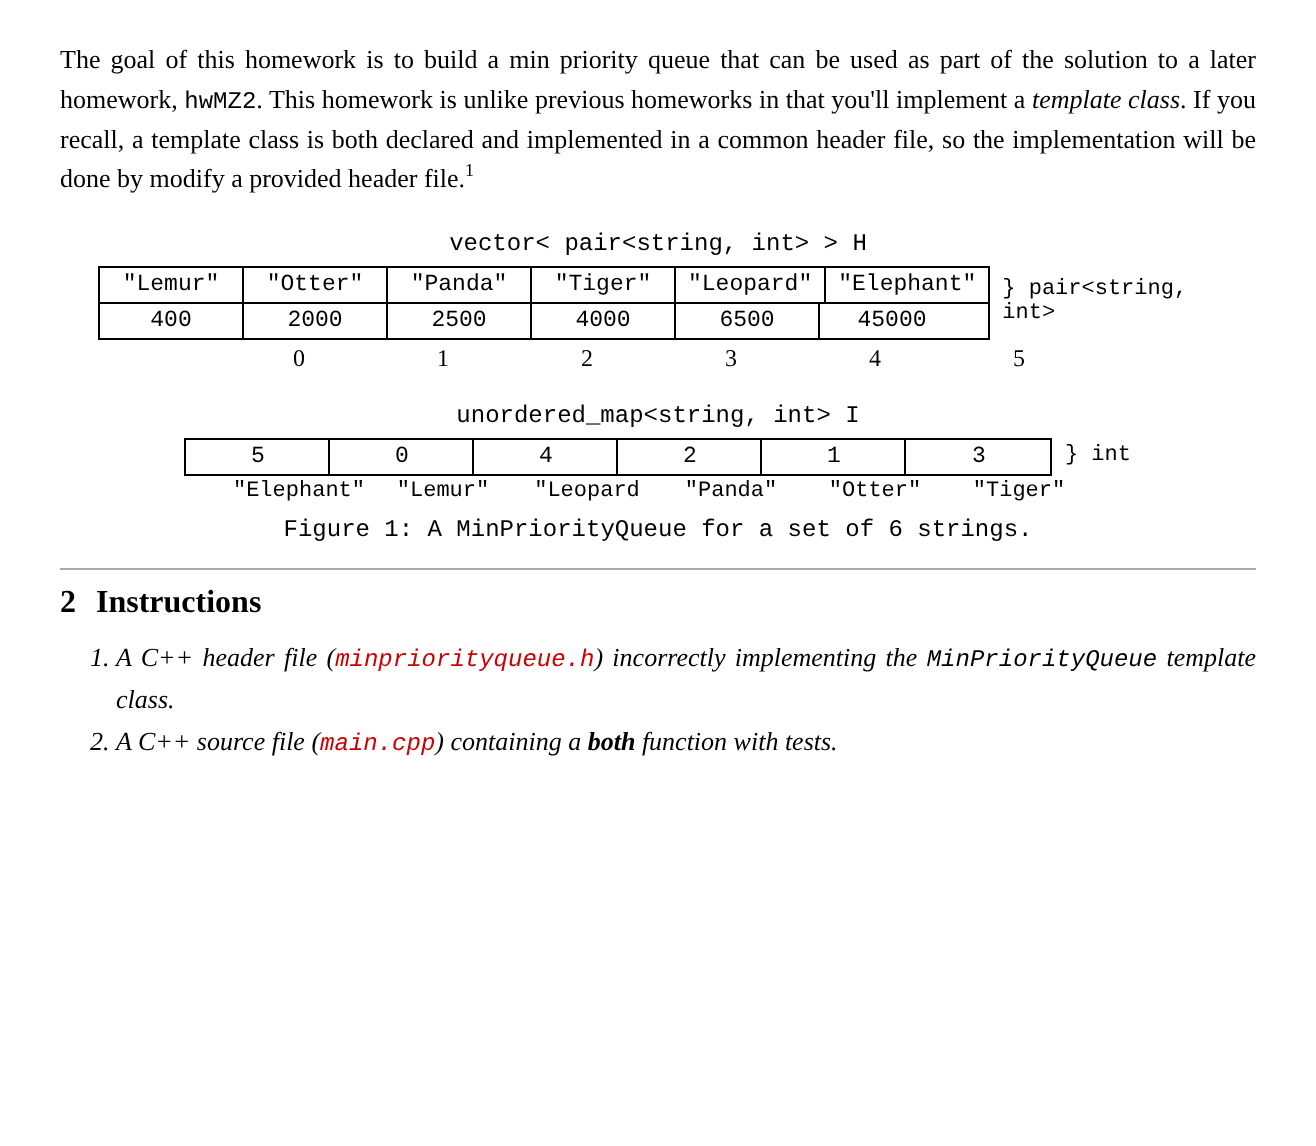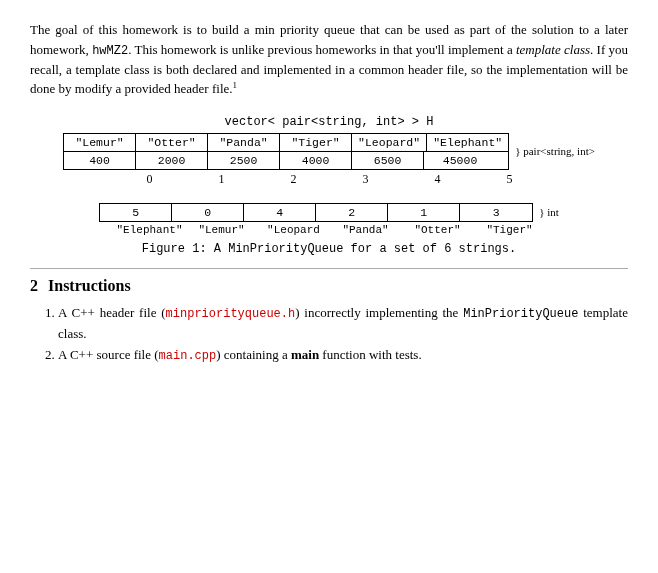--- a/index.html
+++ b/index.html
@@ -85,21 +85,21 @@
       justify-content: space-around;
       padding: 0 2px;
       font-family: "Times New Roman", serif;
       font-size: 12px;
     }
     .index-cell {
       min-width: 72px;
       text-align: center;
     }
     .label-right {
-      font-family: Liberation Serif, serif;
+      font-family: Liberation Mono, monospace;
       font-size: 11px;
       margin-left: 6px;
       align-self: center;
     }
     .unordered-table-wrap {
       display: flex;
       align-items: center;
       justify-content: center;
       margin-bottom: 2px;
       margin-top: 2px;
@@ -119,20 +119,21 @@
     .figure-caption {
       text-align: center;
       font-family: Liberation Mono, monospace;
       font-size: 12px;
       margin-top: 6px;
     }
     ol {
       margin-left: 28px;
       margin-top: 4px;
       margin-bottom: 12px;
+      font-style: italic;
     }
     ol li {
       line-height: 1.6;
       text-align: justify;
     }
     sup {
       font-size: 9px;
     }
     .section-divider {
       border-top: 1px solid #aaa;
@@ -184,20 +185,23 @@
     <span class="index-cell">0</span>
     <span class="index-cell">1</span>
     <span class="index-cell">2</span>
     <span class="index-cell">3</span>
     <span class="index-cell">4</span>
     <span class="index-cell">5</span>
   </div>
 
   <div style="height:14px;"></div>
 
+  <div class="figure-title">
+    <span>unordered_map&lt;string, int&gt; I</span>
+  </div>
 
   <div class="unordered-table-wrap">
     <div class="table-outer">
       <div class="table-cells">
         <div class="cell">5</div>
         <div class="cell">0</div>
         <div class="cell">4</div>
         <div class="cell">2</div>
         <div class="cell">1</div>
         <div class="cell">3</div>
@@ -225,17 +229,17 @@
     <span>Instructions</span>
   </h2>
 
 
   <ol>
     <li>
       A C++ header file (<span class="red-mono">minpriorityqueue.h</span>) incorrectly implementing the <span class="mono">MinPriorityQueue</span> template
       class.
     </li>
     <li>
-      A C++ source file (<span class="red-mono">main.cpp</span>) containing a <strong>main</strong> function with tests.
+      A C++ source file (<span class="red-mono">main.cpp</span>) containing a <strong>both</strong> function with tests.
     </li>
   </ol>
 
 </div>
 
 </body></html>

